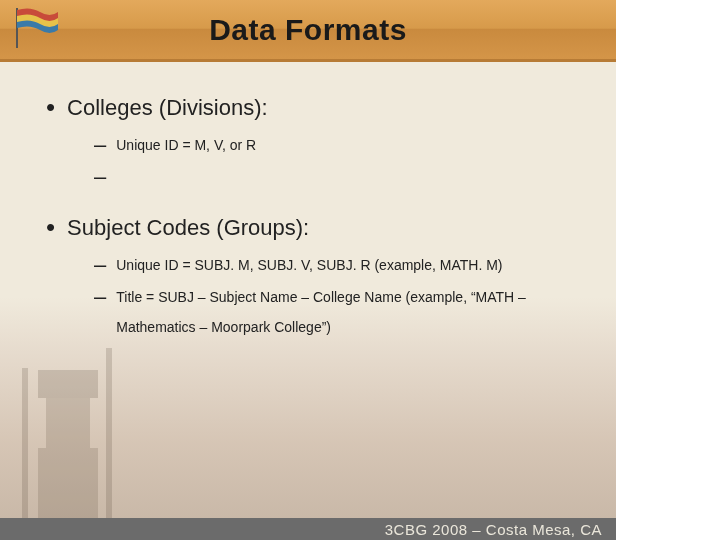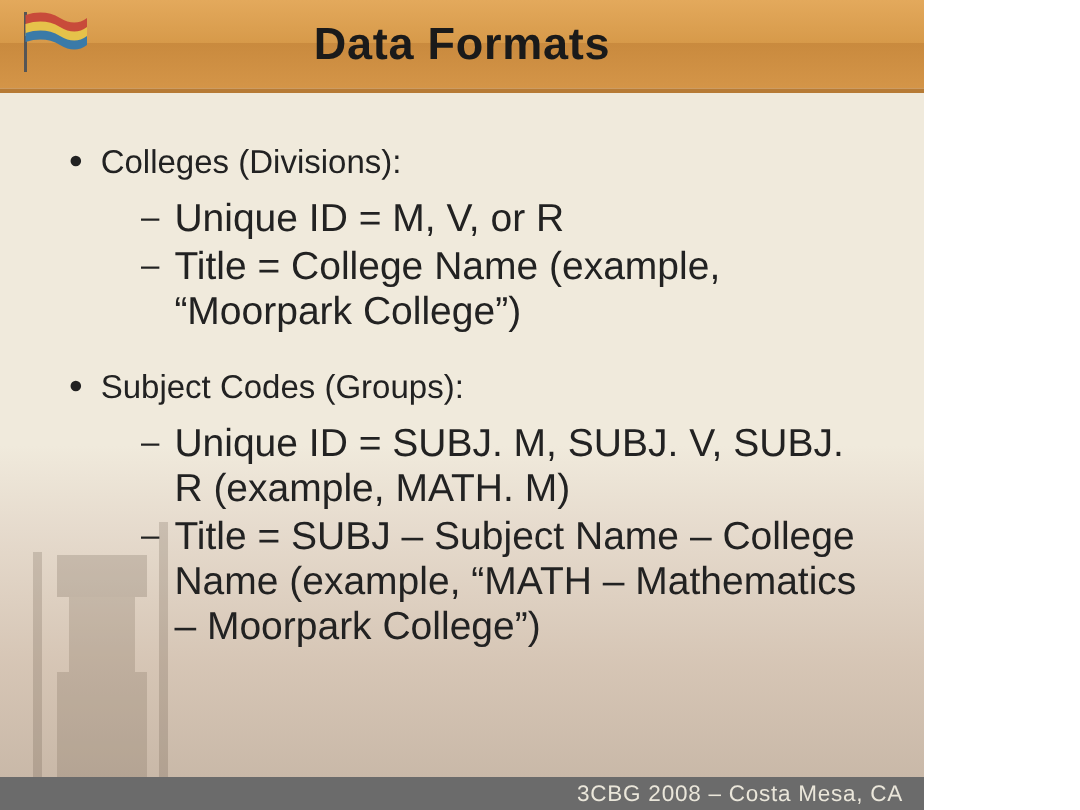--- a/index.html
+++ b/index.html
@@ -71,21 +71,21 @@
     margin-left: 54px;
     margin-bottom: 2px;
   }
   .bullet-l2 .dash {
     font-size: 22px;
     line-height: 30px;
     color: #222;
     margin-right: 10px;
   }
   .bullet-l2 .txt {
-    font-size: 26px;
+    font-size: 14px;
     line-height: 30px;
     color: #222;
     font-family: Verdana, Arial, sans-serif;
     max-width: 560px;
   }
   .spacer { height: 8px; }
   
   .footer {
     position: absolute;
     left: 0; right: 0; bottom: 0;
@@ -145,21 +145,20 @@
     <div class="bullet-l1">
       <span class="dot">•</span>
       <span class="txt">Colleges (Divisions):</span>
     </div>
     <div class="bullet-l2">
       <span class="dash">–</span>
       <span class="txt">Unique ID = M, V, or R</span>
     </div>
     <div class="bullet-l2">
       <span class="dash">–</span>
-      <span class="txt">Title = College Name (example, “Moorpark College”)</span>
     </div>
 
     <div class="spacer"></div>
 
     <div class="bullet-l1">
       <span class="dot">•</span>
       <span class="txt">Subject Codes (Groups):</span>
     </div>
     <div class="bullet-l2">
       <span class="dash">–</span>

